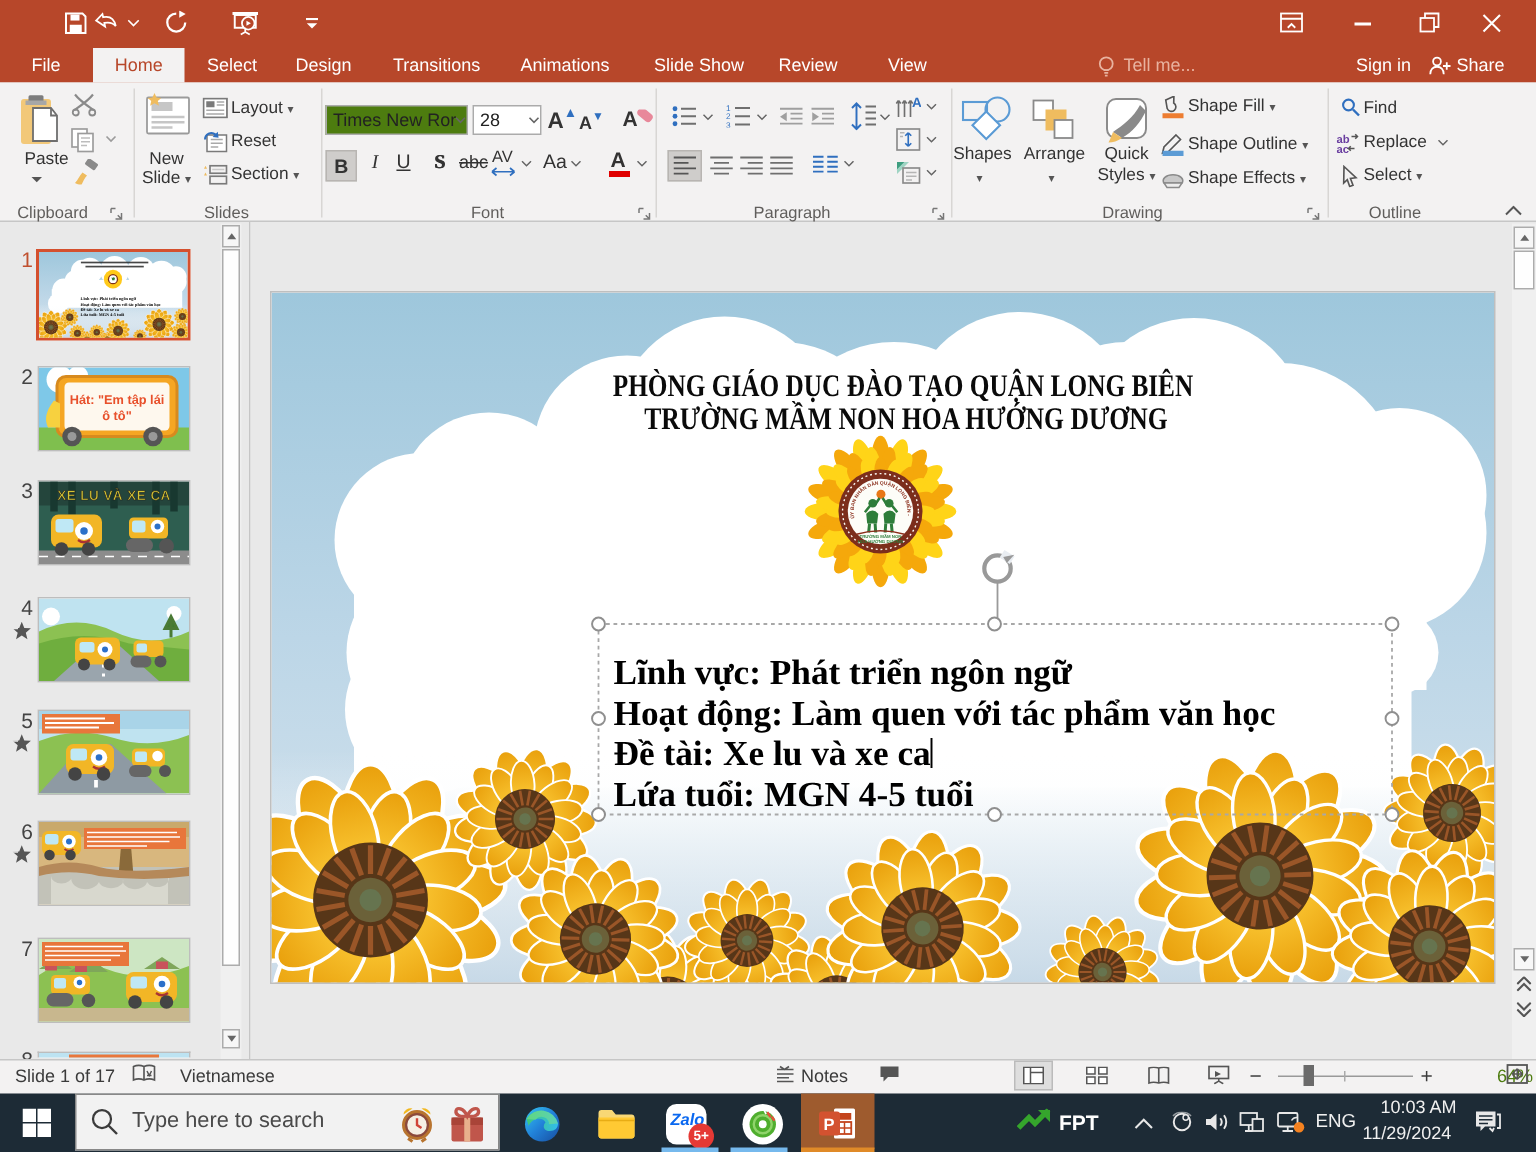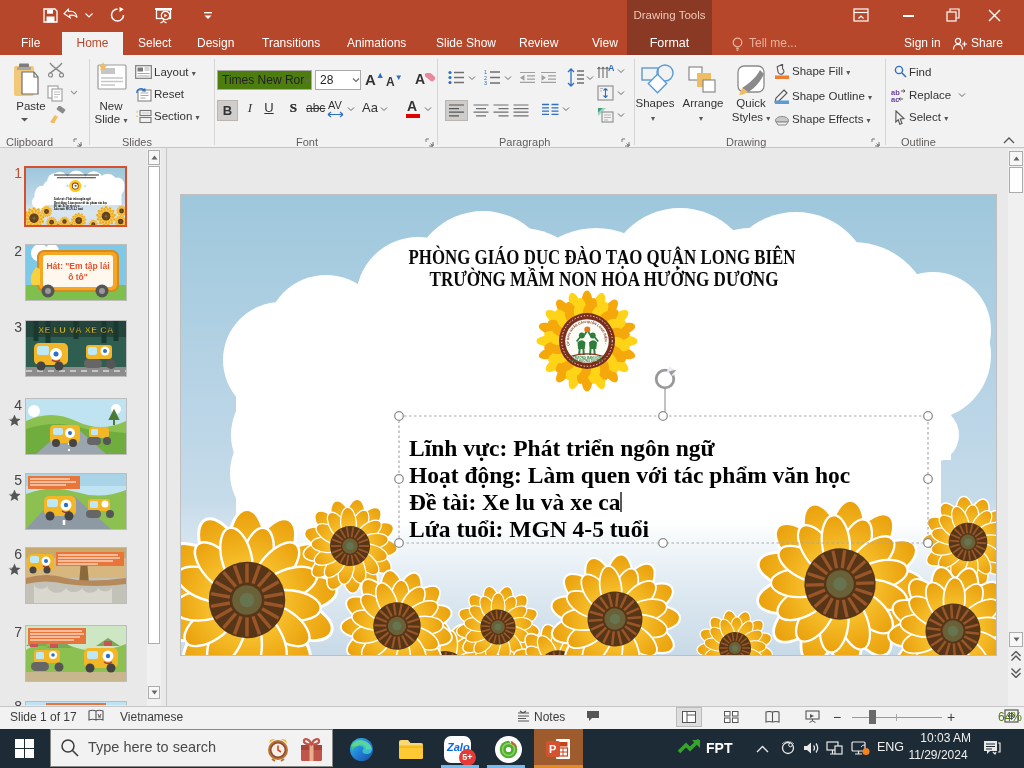--- a/index.html
+++ b/index.html
@@ -8,21 +8,21 @@
   .abs { position:absolute; }
   
   #titlebar { position:absolute; left:0; top:0; width:1024px; height:32px; background:#B7472A; }
   #tabrow { position:absolute; left:0; top:32px; width:1024px; height:23px; background:#B7472A; }
   #ctxblock { position:absolute; left:627px; top:0; width:85px; height:55px; background:#8A3A24; }
   .tab { position:absolute; top:0; height:23px; line-height:23px; color:#fff; font-size:12px; }
   #hometab { position:absolute; left:62px; top:32px; width:61px; height:23px; background:#F3F2F2; color:#B7472A; text-align:center; line-height:23px; font-size:12px; }
   #titletext { position:absolute; left:278px; top:9px; width:304px; color:#fff; font-size:12px; text-align:center; white-space:nowrap; }
   
   #ribbon { position:absolute; left:0; top:55px; width:1024px; height:93px; background:#F3F2F2; border-bottom:1px solid #C6C6C6; }
-  .glabel { position:absolute; top:81px; font-size:11px; color:#605E5C; text-align:left; }
+  .glabel { position:absolute; top:81px; font-size:11px; color:#605E5C; text-align:center; }
   .gsep { position:absolute; top:59px; height:86px; width:1px; background:#D8D6D4; }
   .rbtn-txt { font-size:11.5px; color:#444; }
   
   #thumbpane { position:absolute; left:0; top:148px; width:167px; height:558px; background:#E9E9E9; border-right:1px solid #C6C6C6; }
   #canvas { position:absolute; left:167px; top:148px; width:857px; height:558px; background:#E9E9E9; }
   #slide { position:absolute; left:14px; top:47px; width:815px; height:460px; background:#fff; outline:1px solid #BFBFBF; }
   
   #statusbar { position:absolute; left:0; top:706px; width:1024px; height:23px; background:#F3F2F2; border-top:1px solid #C6C6C6; font-size:12px; color:#444; }
   
   #taskbar { position:absolute; left:0; top:729px; width:1024px; height:39px; background:#1D2B36; }
@@ -89,24 +89,20 @@
         <path d="M4.8 9.8 h3.4 M5.2 11.6 h2.6 M5.6 13.4 h1.8" stroke="#E8B29F" stroke-width="1.1"></path>
       </svg>
     <div class="tab" style="left:749px;color:#E8B29F">Tell me...</div>
     <svg class="abs" style="left:952px;top:4px" width="16" height="16" viewBox="0 0 16 16">
         <circle cx="6" cy="5" r="2.6" fill="none" stroke="#fff" stroke-width="1.2"></circle>
         <path d="M1.5 13.5 c0-3.3 2-5 4.5-5 s4.5 1.7 4.5 5" fill="none" stroke="#fff" stroke-width="1.2"></path>
         <path d="M12.5 5.5 v5 M10 8 h5" stroke="#fff" stroke-width="1.2"></path>
       </svg>
     <div class="tab" style="left:971px">Share</div>
   </div>
-  <div id="ctxblock">
-      <div style="position:absolute;left:0;top:9px;width:85px;text-align:center;color:#F1C7B8;font-size:11.5px;">Drawing Tools</div>
-      <div style="position:absolute;left:0;top:36px;width:85px;text-align:center;color:#fff;font-size:12.5px;">Format</div>
-    </div>
   <div id="hometab">Home</div>
   <div id="ribbon"></div>
 
   <svg class="abs" style="left:13px;top:63px" width="26" height="36" viewBox="0 0 26 36">
       <rect x="1" y="3" width="20" height="30" rx="2" fill="#F2C879" stroke="#B98A3E" stroke-width="0"></rect>
       <rect x="6" y="0.5" width="10" height="6" rx="1" fill="#7D7D7D"></rect>
       <rect x="4" y="4" width="14" height="3" fill="#A7A7A7"></rect>
       <path d="M9 9 h12 l4 5 v17 h-16 z" fill="#fff" stroke="#6E6E6E" stroke-width="1.2"></path>
       <path d="M21 9 l0 5 4 0" fill="none" stroke="#6E6E6E" stroke-width="1.2"></path>
     </svg>

